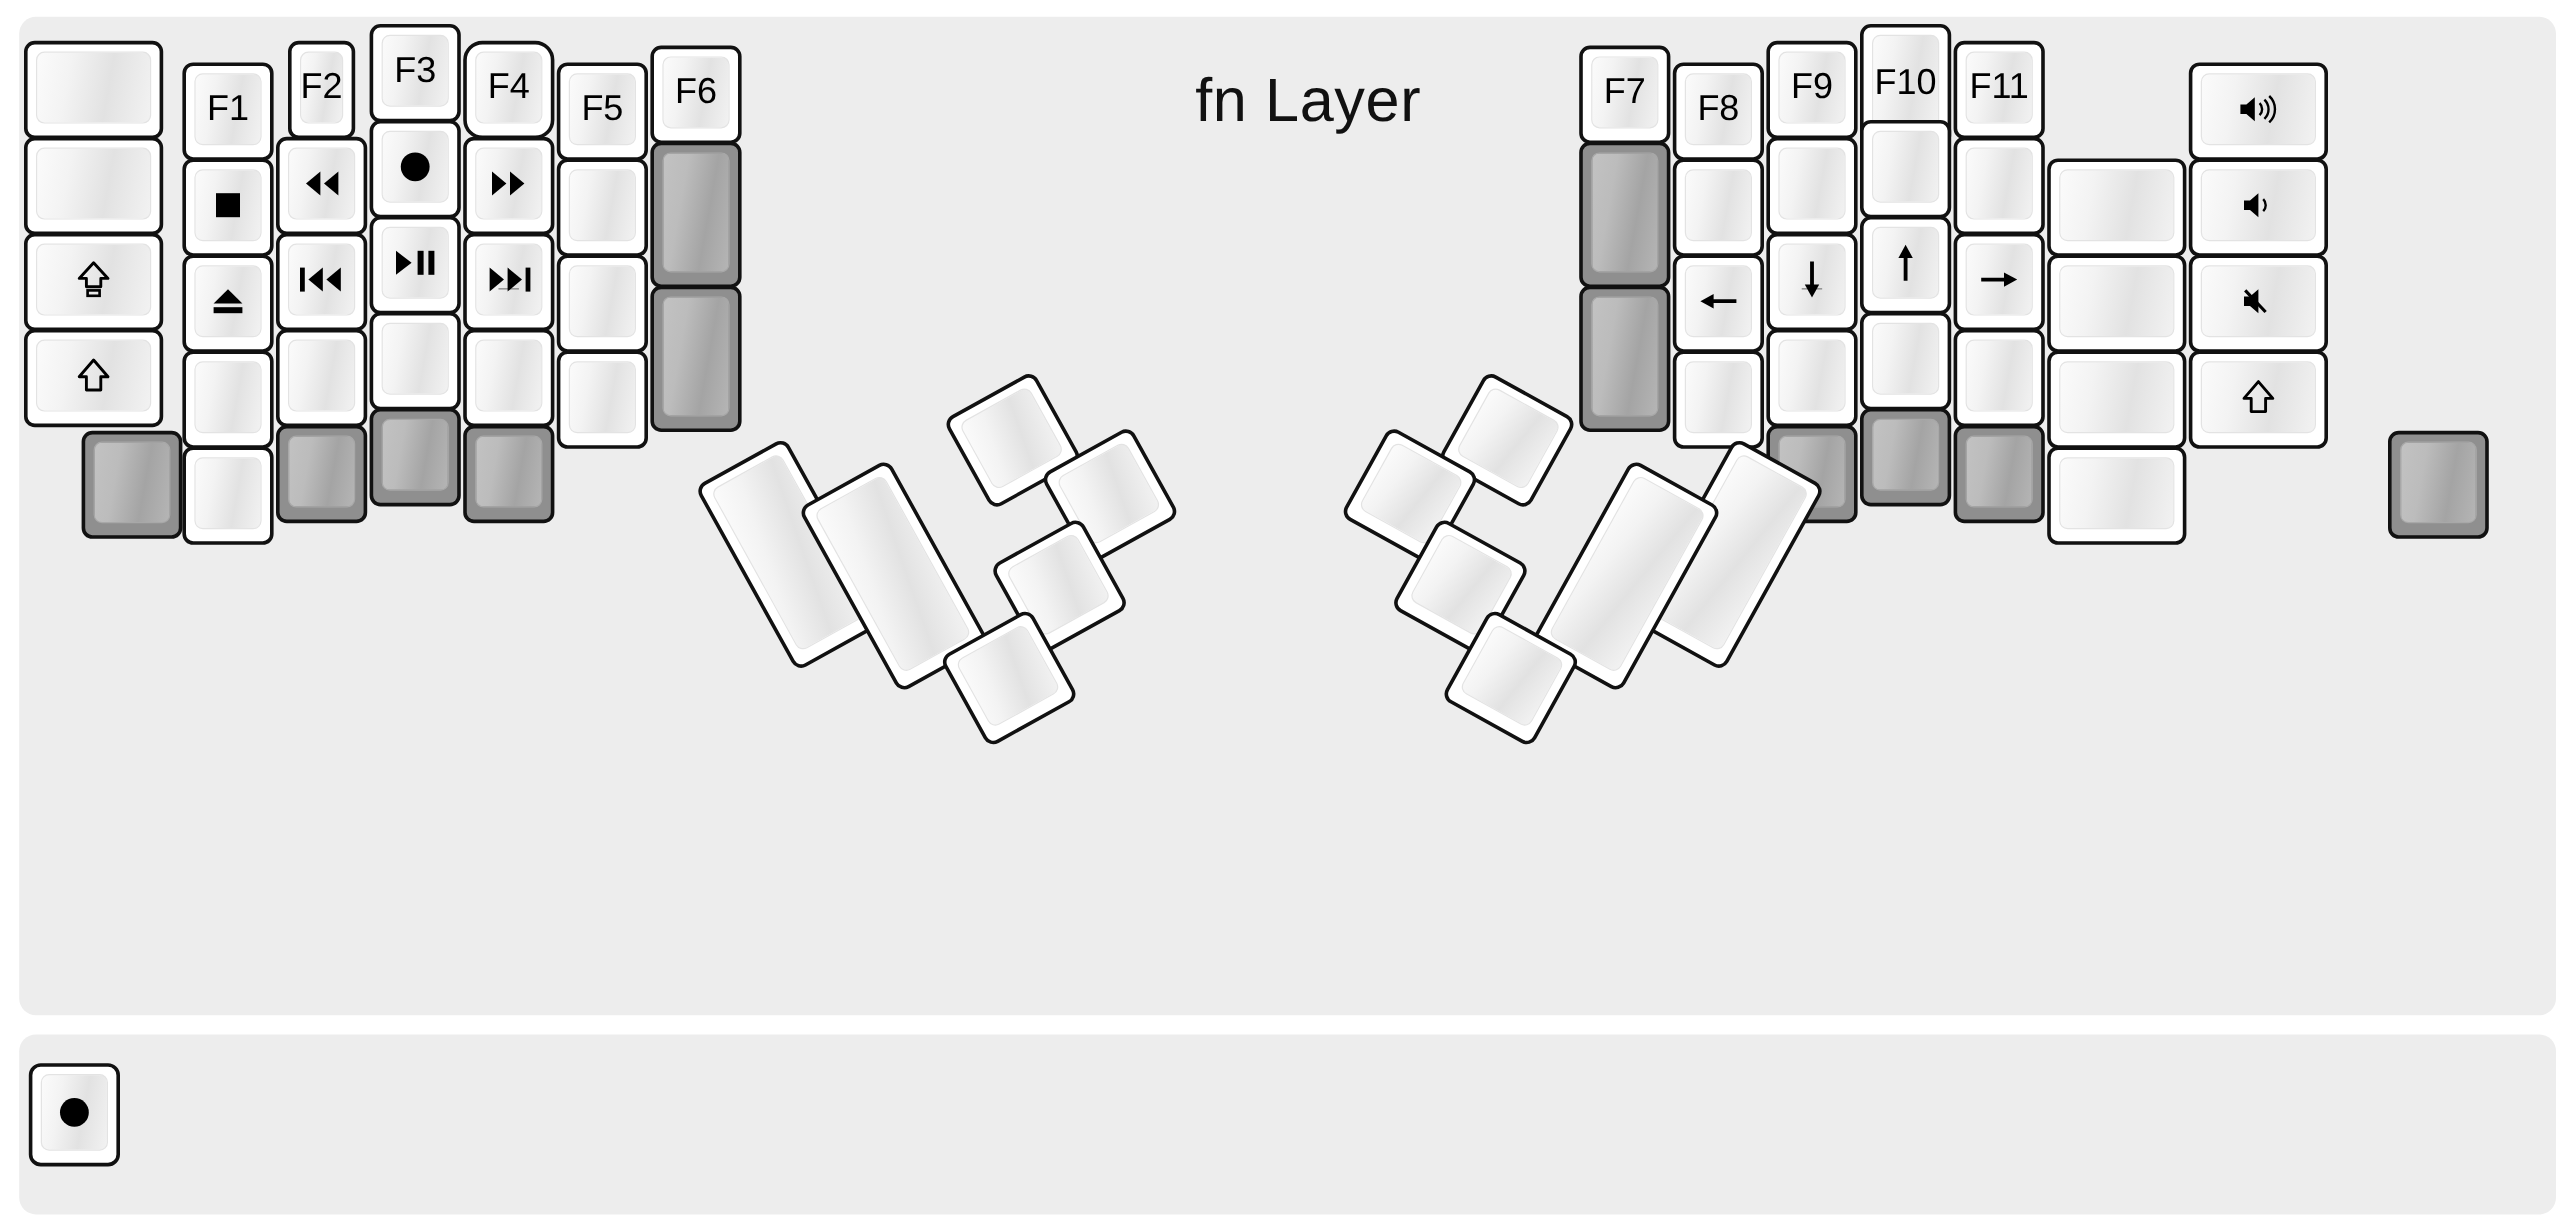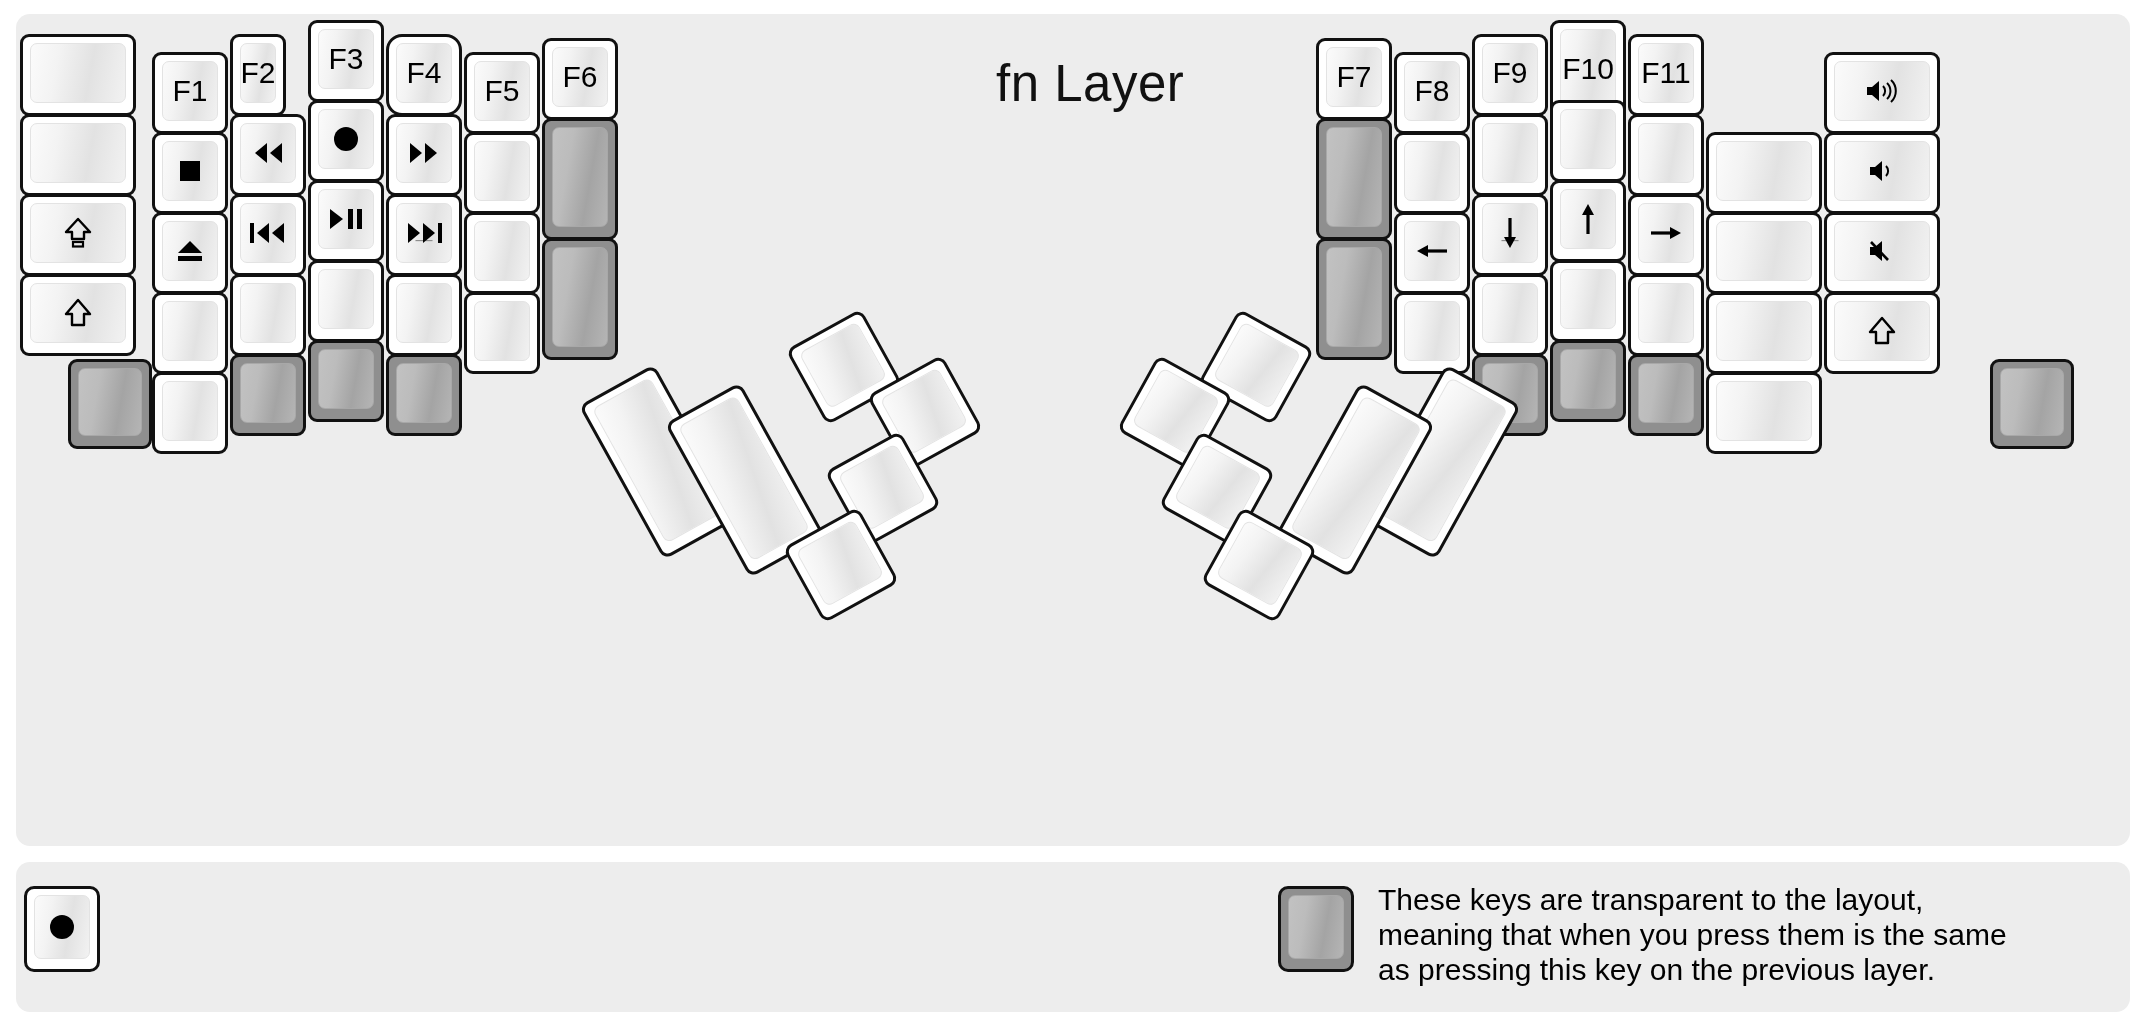--- a/index.html
+++ b/index.html
@@ -167,21 +167,21 @@
           </span>
       </div>
     </div>
     <div class="key" style="left:136px;top:278px;width:76px;height:82px;">
       <div class="cap"></div>
     </div>
     <div class="key" style="left:136px;top:358px;width:76px;height:82px;">
       <div class="cap"></div>
     </div>
 
-    <div class="key" style="left:214px;top:20px;width:56px;height:82px;">
+    <div class="key" style="left:224px;top:20px;width:56px;height:82px;">
       <div class="cap">
           <span class="lbl">F2</span>
         </div>
     </div>
     <div class="key" style="left:214px;top:100px;width:76px;height:82px;">
       <div class="cap">
         <span class="lbl glyph">
             <svg class="ico" width="34" height="22" viewBox="0 0 34 22">
               <path d="M16 1 L16 21 L4 11 Z" fill="#000"></path>
               <path d="M31 1 L31 21 L19 11 Z" fill="#000"></path>
@@ -516,24 +516,16 @@
           <span class="lbl glyph">
               <svg class="ico" width="26" height="26" viewBox="0 0 26 26">
                 <circle cx="13" cy="13" r="12" fill="#000"></circle>
               </svg>
             </span>
         </div>
       </div>
     </div>
 
 
-    <div class="legend-item" style="left:1262px;">
-      <div class="legend-key trans" style="width:76px;height:86px;">
-        <div class="cap"></div>
-      </div>
-      <div class="legend-text">These keys are transparent to the layout,
-meaning that when you press them is the same
-as pressing this key on the previous layer.</div>
-    </div>
 
   </div>
 
 </div>
 
 </body></html>

